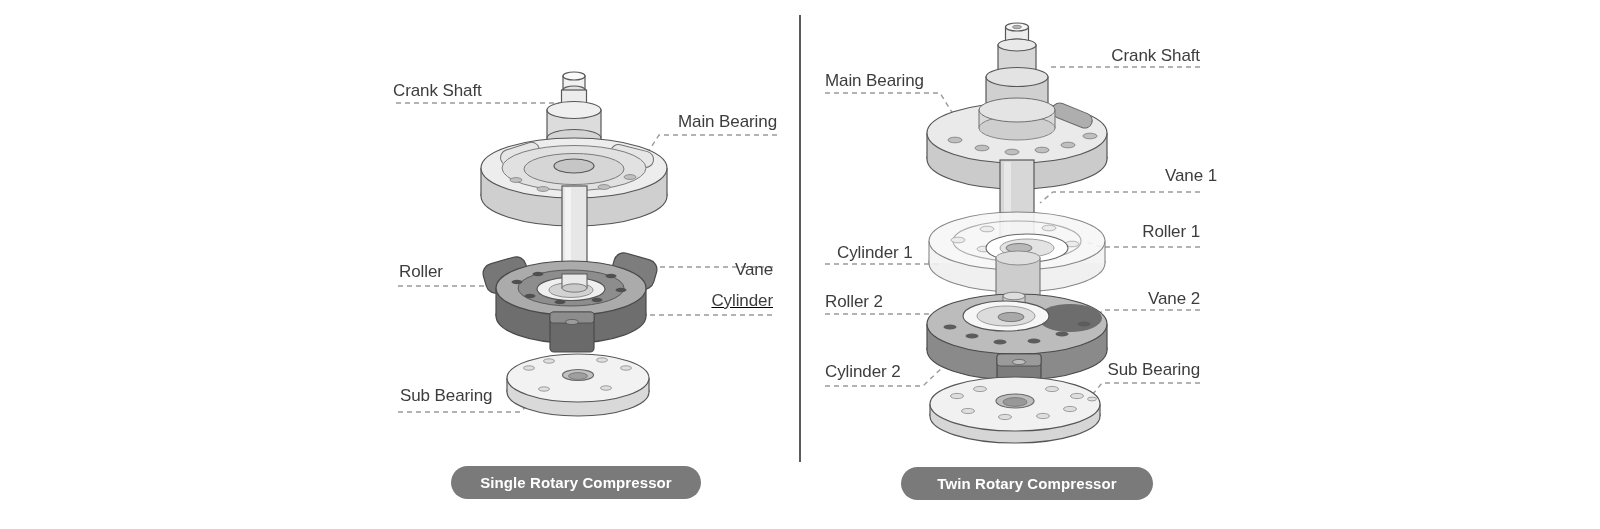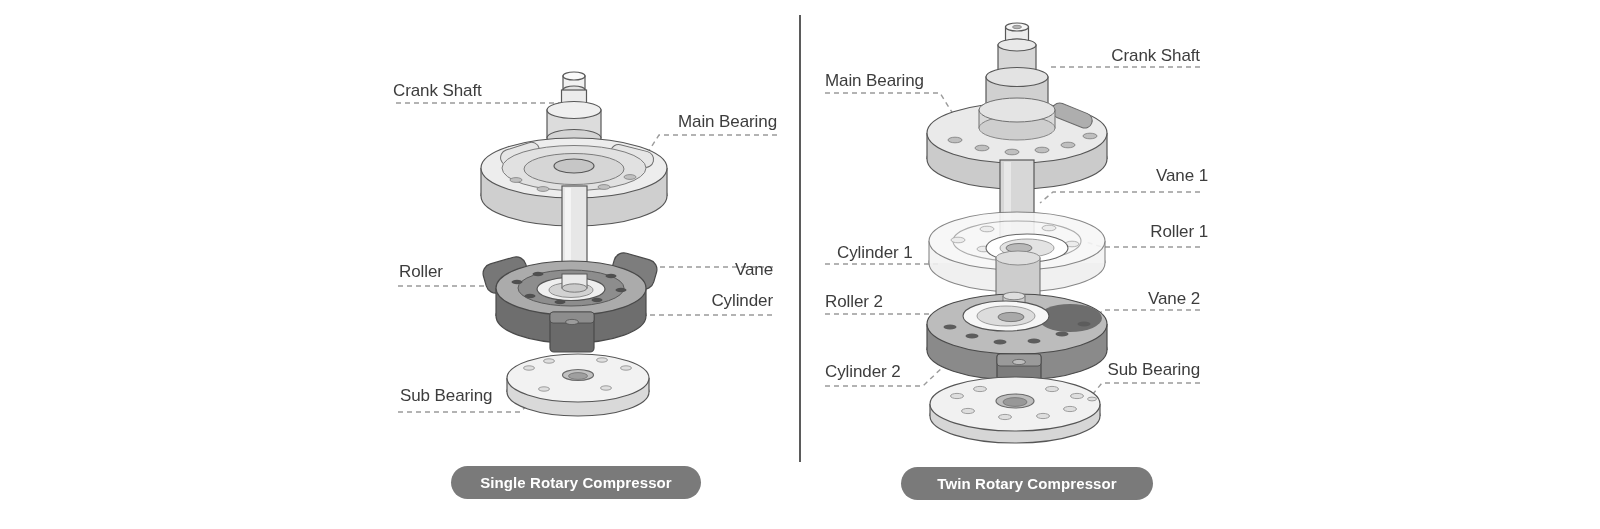--- a/index.html
+++ b/index.html
@@ -15,30 +15,30 @@
   .lbl{
     position:absolute;font-size:17px;line-height:20px;color:#3d3d3d;
     white-space:nowrap;letter-spacing:-0.1px;
   }
   
   .s-crank    {left:393px;top:81px;}
   .s-roller   {left:399px;top:262px;}
   .s-sub      {left:400px;top:386px;}
   .t-crankbox {position:absolute;left:0;top:46px;width:400px;text-align:right;}
   .t-main     {left:25px;top:71px;}
-  .t-vane1box {position:absolute;left:8px;top:166px;width:400px;text-align:right;}
-  .t-roller1box{position:absolute;left:0;top:222px;width:400px;text-align:right;margin-left:8px;}
+  .t-vane1box {position:absolute;left:17px;top:166px;width:400px;text-align:right;}
+  .t-roller1box{position:absolute;left:0;top:222px;width:400px;text-align:right;}
   .t-cyl1     {left:37px;top:243px;}
   .t-roller2  {left:25px;top:292px;}
   .t-vane2box {position:absolute;left:0;top:289px;width:400px;text-align:right;}
   .t-cyl2     {left:25px;top:362px;}
   .t-subbox   {position:absolute;left:0;top:360px;width:400px;text-align:right;}
   .s-mainbox  {position:absolute;left:0;top:112px;width:777px;text-align:right;}
   .s-vanebox  {position:absolute;left:0;top:260px;width:773px;text-align:right;}
-  .s-cylbox   {position:absolute;left:0;top:291px;width:773px;text-align:right;}
+  .s-cylbox   {position:absolute;left:0;top:291px;width:773px;text-align:right;text-decoration:underline;}
   .caption{
     position:absolute;height:33px;border-radius:17px;background:#7a7a7a;color:#ffffff;
     display:flex;align-items:center;justify-content:center;
     font-size:15px;font-weight:600;letter-spacing:0.1px;
   }
   .cap-single{left:451px;top:466px;width:250px;}
   .cap-twin{left:101px;top:467px;width:252px;}
 </style>
 </head>
 <body>

